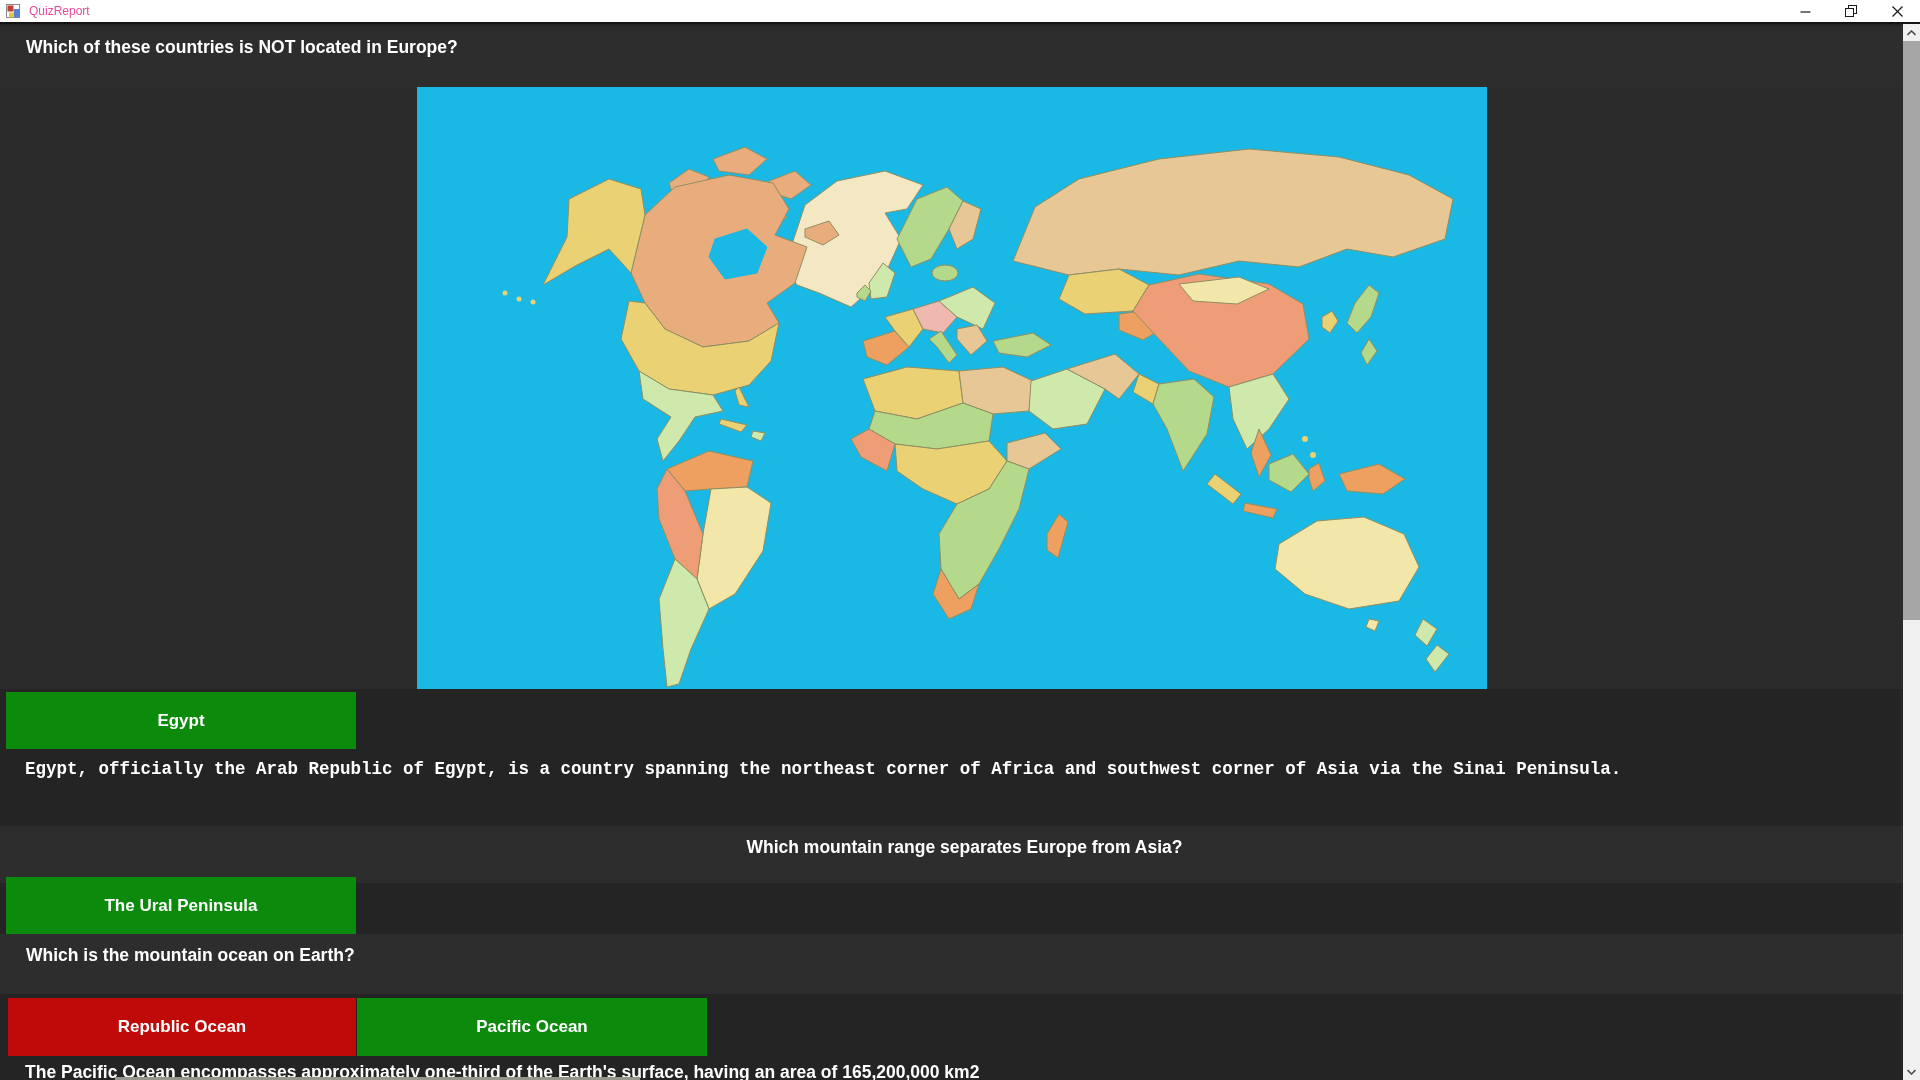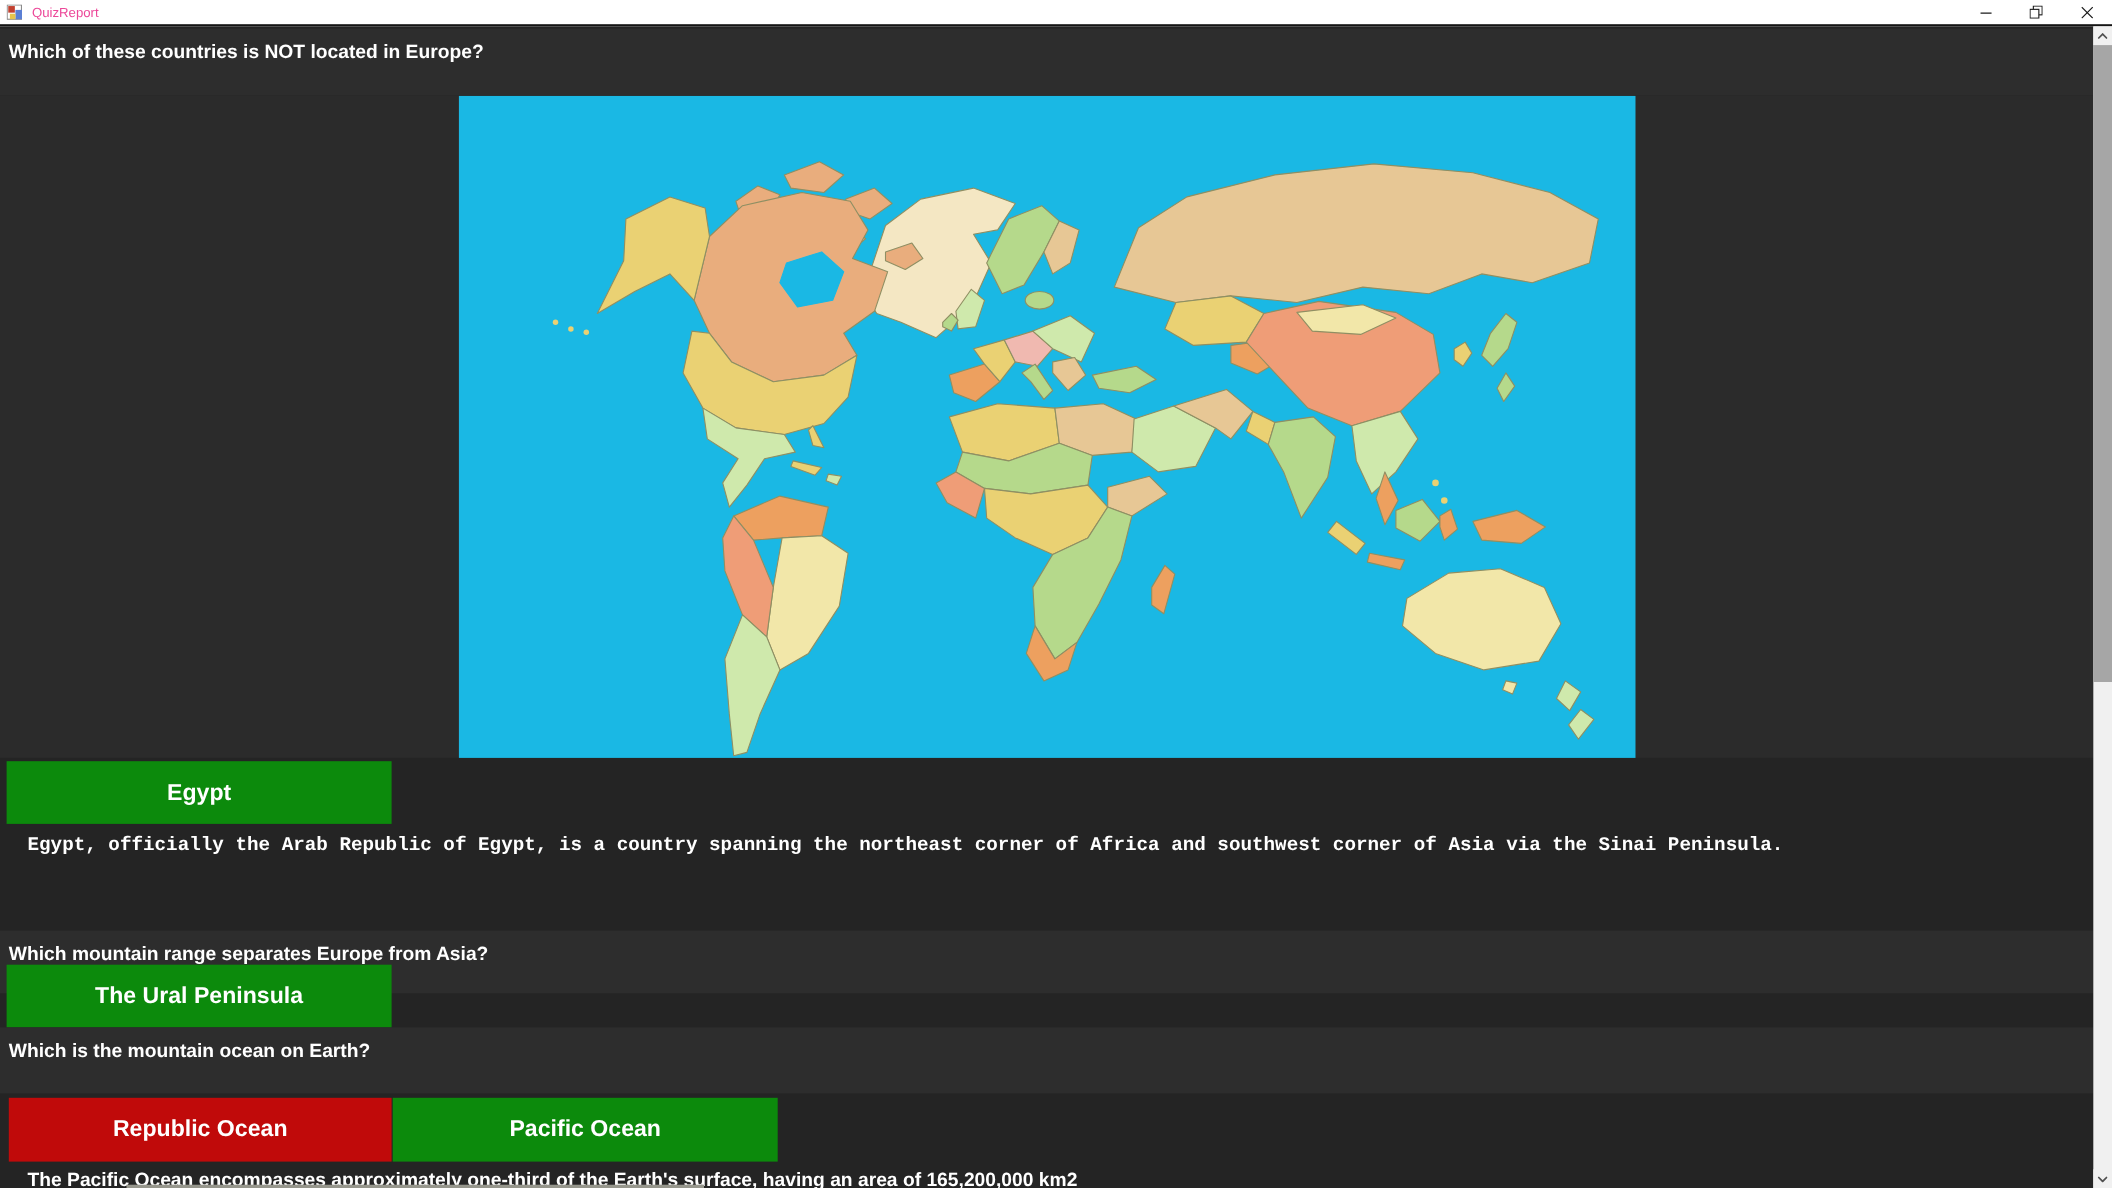--- a/index.html
+++ b/index.html
@@ -17,32 +17,32 @@
     border-bottom:2px solid #141414;
   }
   .app-icon { margin-left:6px; width:15px; height:15px; flex:0 0 auto; }
   .title-text { margin-left:8px; font-size:12px; color:#ec4899; line-height:24px; }
   .win-controls { position:absolute; right:0; top:0; height:22px; display:flex; }
   .win-btn { width:46px; height:22px; display:flex; align-items:center; justify-content:center; }
   
   .q-row {
     position:absolute; left:0; width:1903px; background:#2d2d2d;
     color:#ffffff; font-weight:700; font-size:17.5px;
-    padding:11px 0 0 8px;
+    padding:11px 0 0 26px;
   }
   .expl-text {
     position:absolute; left:25px; color:#ffffff; font-weight:700; font-size:17.5px;
     white-space:nowrap;
   }
   .image-row { position:absolute; left:0; top:87px; width:1903px; height:602px; background:#2b2b2b; }
   .map-wrap { position:absolute; left:417px; top:0; width:1070px; height:602px; }
   .answer-btn {
     position:absolute; height:57px; width:350px;
     display:flex; align-items:center; justify-content:center;
-    color:#ffffff; font-weight:700; font-size:21px;
+    color:#ffffff; font-weight:700; font-size:17px;
     border:none; cursor:default;
   }
   .btn-correct   { background:#0c8a0c; }
   .btn-incorrect { background:#c00a0a; }
   
   .scrollbar {
     position:absolute; right:0; top:24px; width:17px; height:1056px;
     background:#f0f0f0;
   }
   .sb-btn {
@@ -181,21 +181,21 @@
         </g>
       </g>
     </svg>
   </div>
 </div>
 
 <button class="answer-btn btn-correct" style="top:692px; left:6px;">Egypt</button>
 
 <div class="expl-text" style="top:759px;font-family:Liberation Mono, monospace;">Egypt, officially the Arab Republic of Egypt, is a country spanning the northeast corner of Africa and southwest corner of Asia via the Sinai Peninsula.</div>
 
-<div class="q-row" style="top:846px; height:57px;">Which mountain range separates Europe from Asia?</div>
+<div class="q-row" style="top:826px; height:57px;text-align:center;">Which mountain range separates Europe from Asia?</div>
 
 <button class="answer-btn btn-correct" style="top:877px; left:6px;">The Ural Peninsula</button>
 
 <div class="q-row" style="top:934px; height:60px;">Which is the mountain ocean on Earth?</div>
 
 <button class="answer-btn btn-incorrect" style="top:998px; left:8px; width:348px; height:58px;">Republic Ocean</button>
 <button class="answer-btn btn-correct" style="top:998px; left:357px; height:58px;">Pacific Ocean</button>
 
 <div class="expl-text" style="top:1062px;">The Pacific Ocean encompasses approximately one-third of the Earth's surface, having an area of 165,200,000 km2</div>
 

